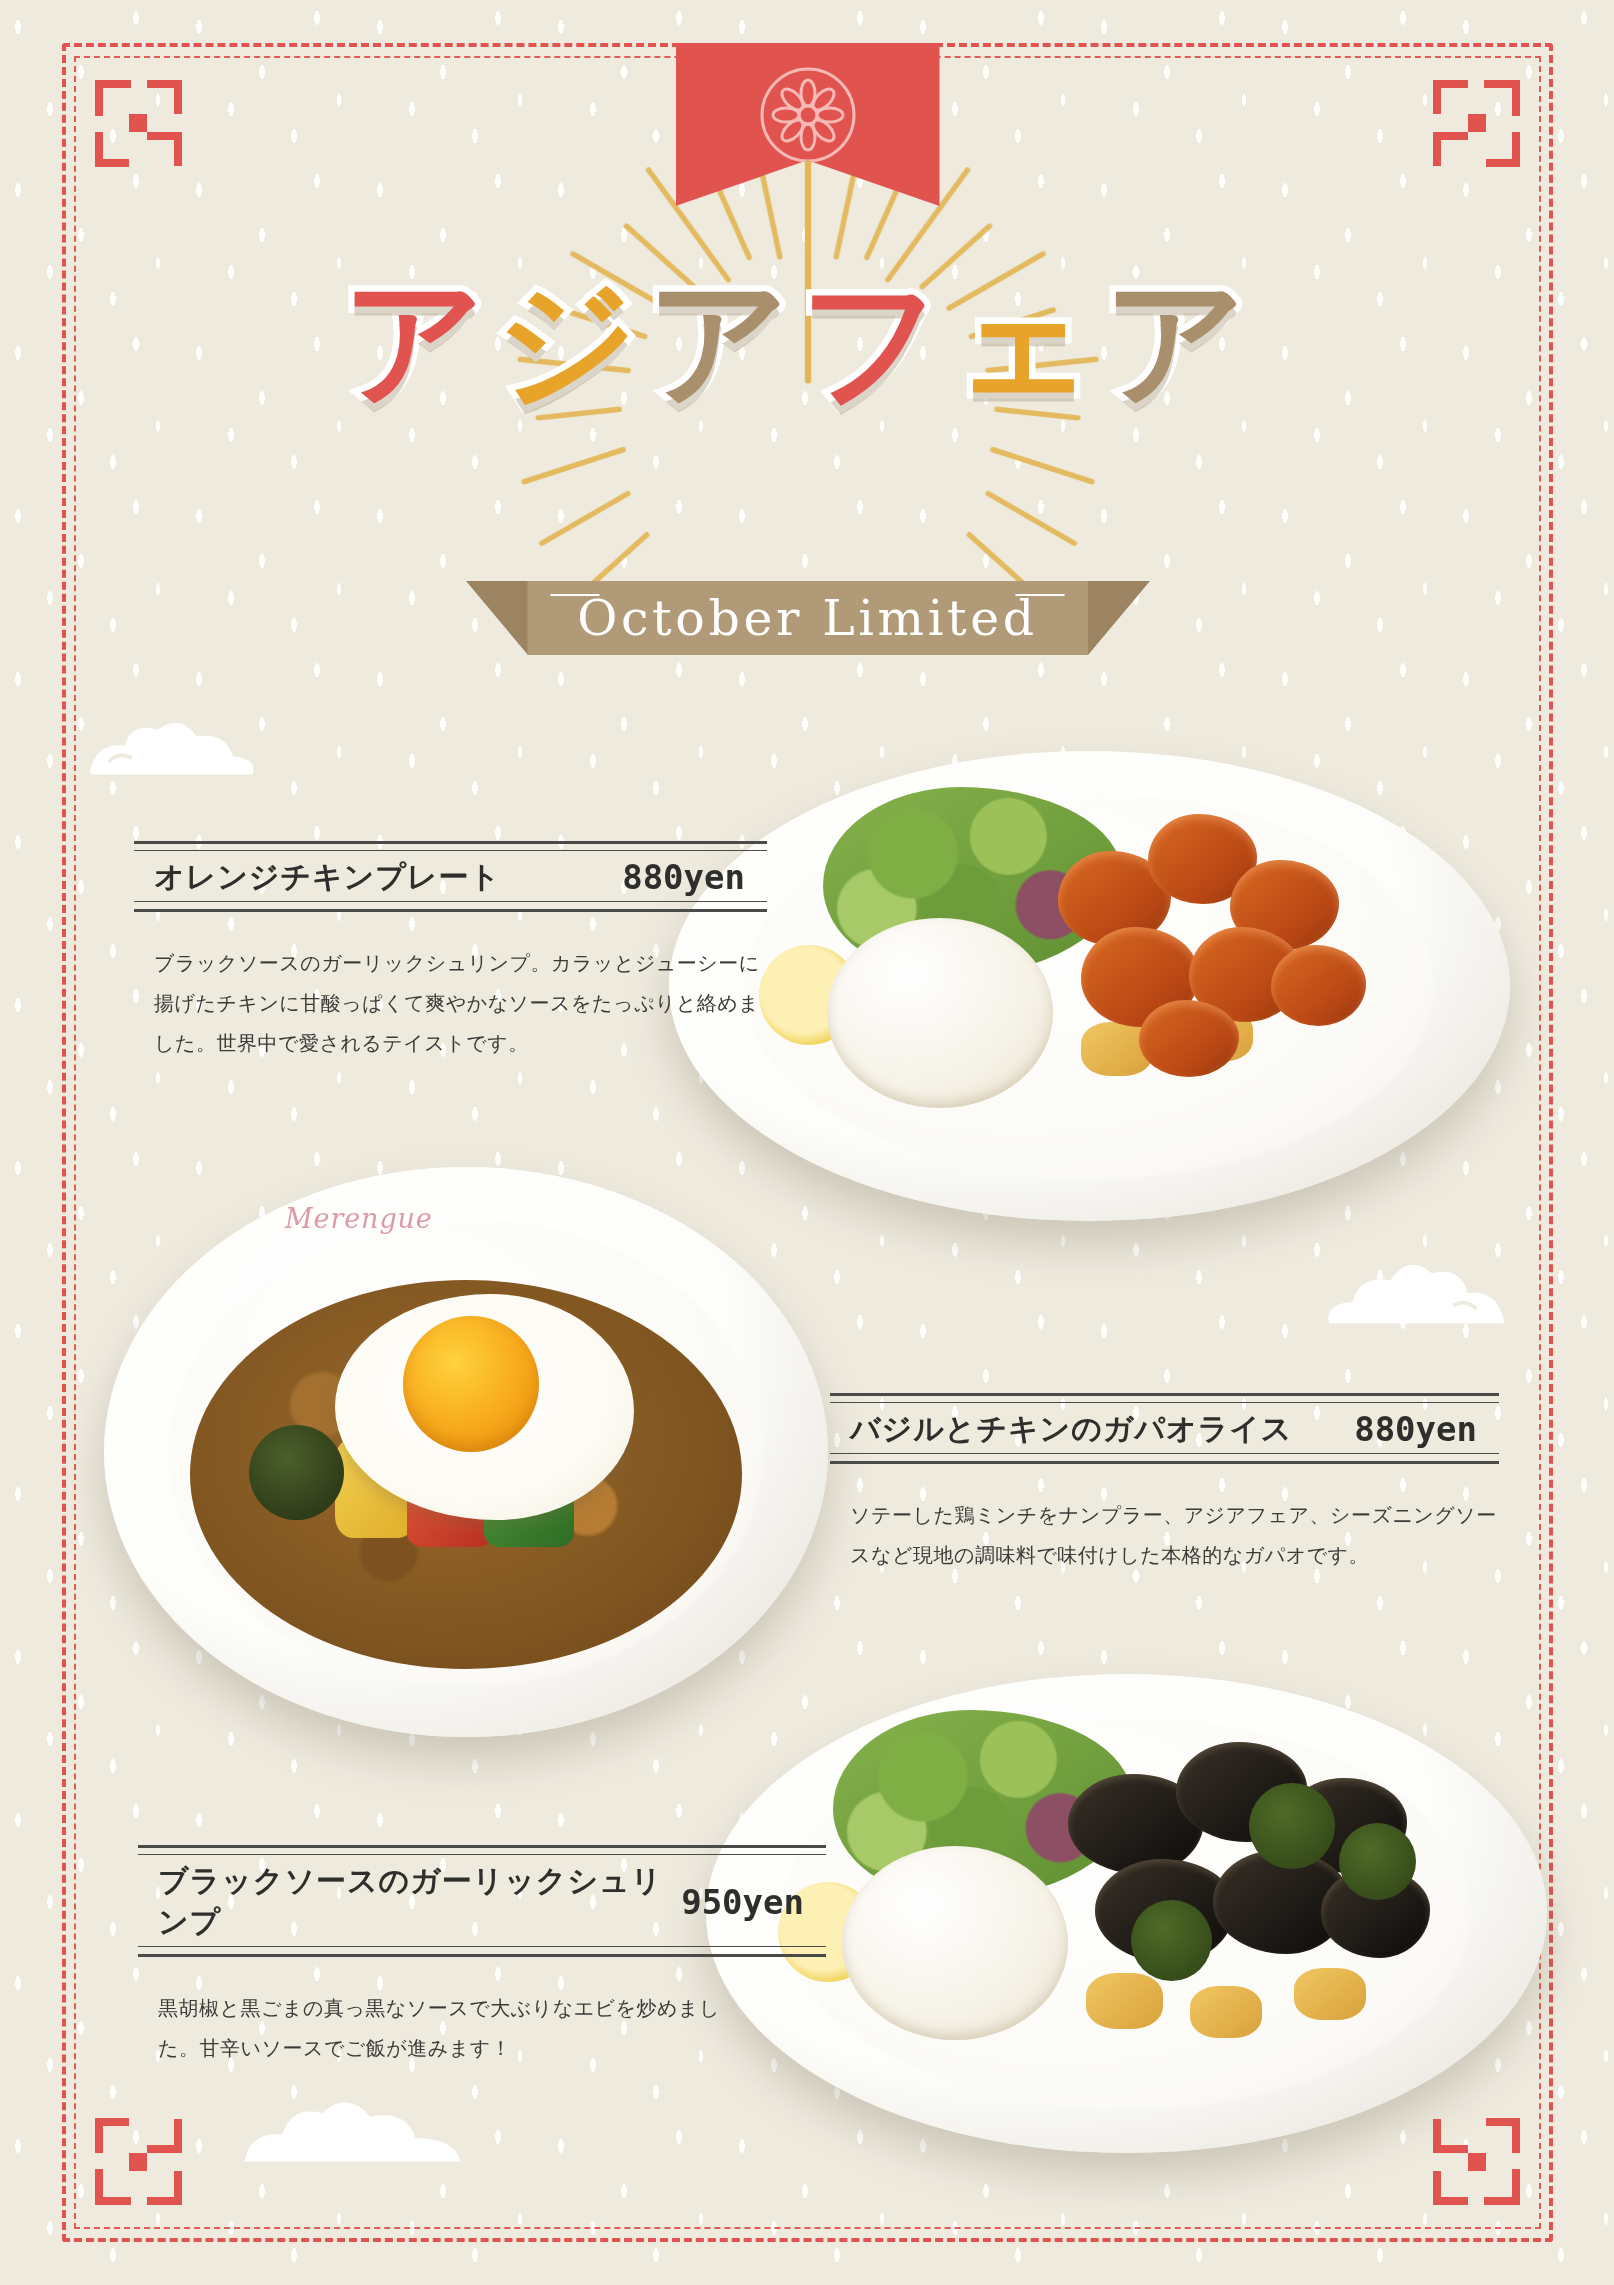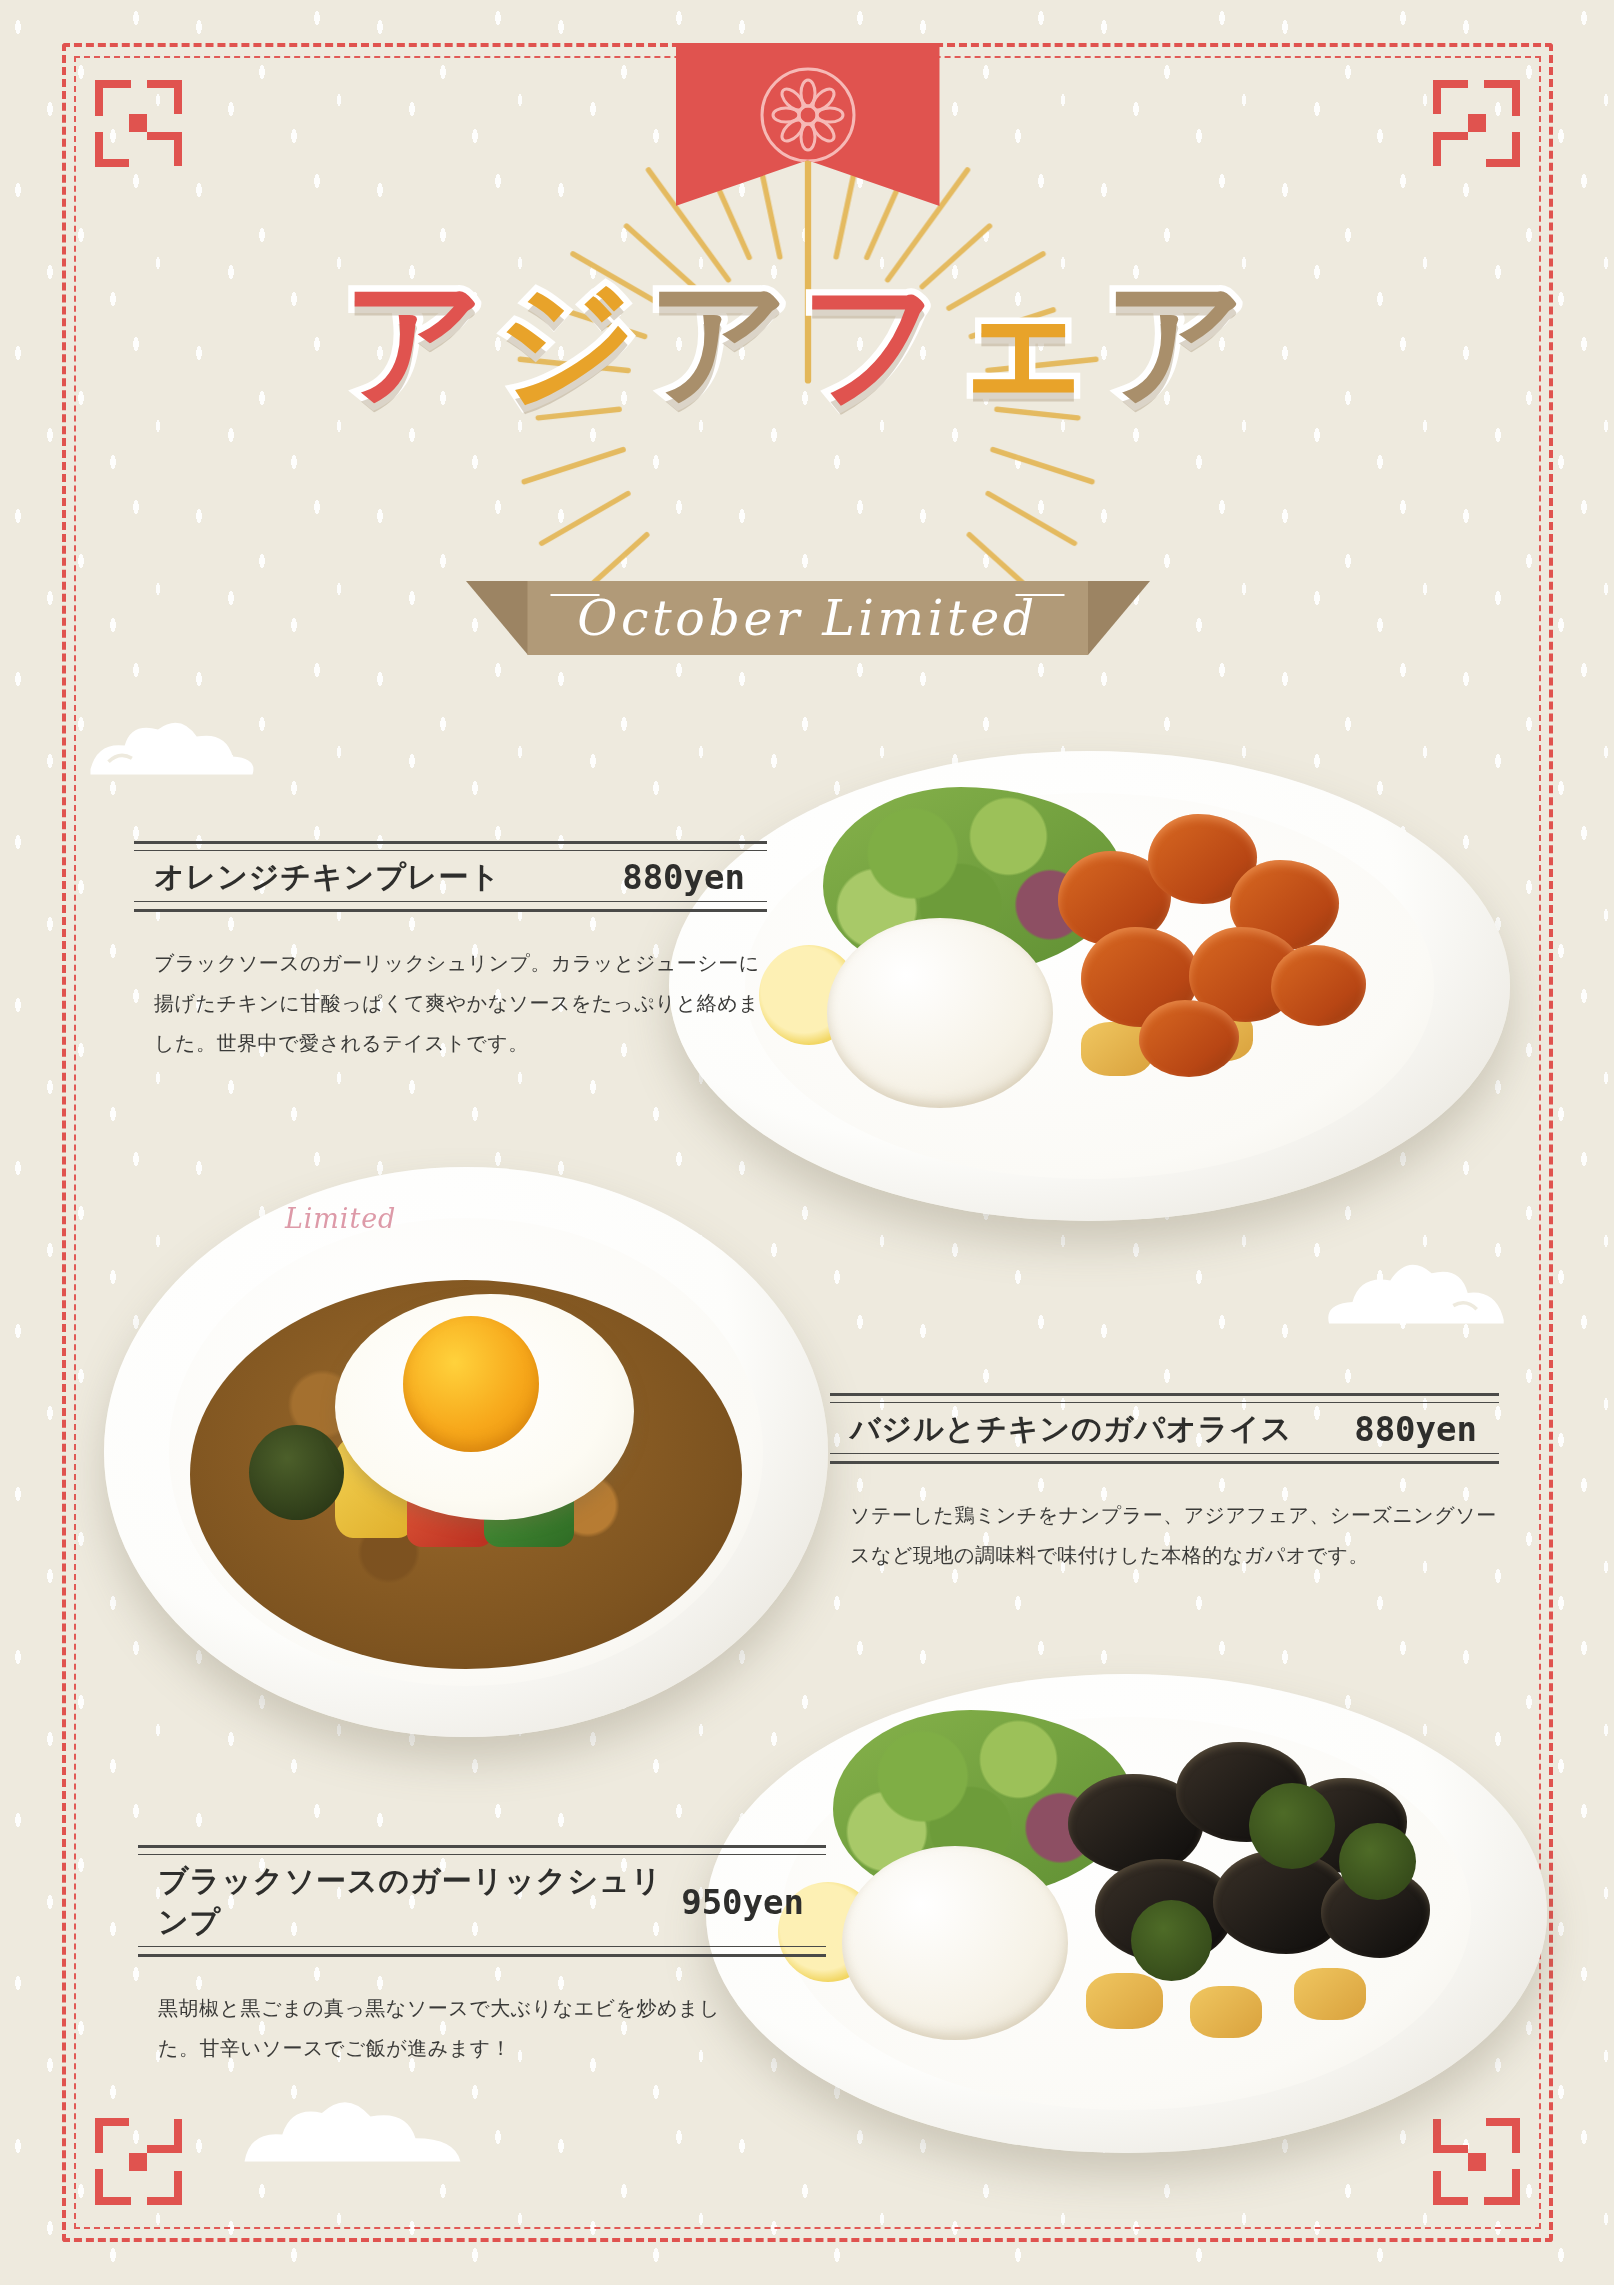--- a/index.html
+++ b/index.html
@@ -130,21 +130,20 @@
     content: "";
     position: absolute;
     top: 12.7px;
     width: 49px; height: 2.7px;
     background: #fff;
   }
   .ribbon::before { left: 23.5px; }
   .ribbon::after { right: 23.5px; }
   .ribbon-text {
     font-family: "DejaVu Serif", serif;
-    font-style: italic;
     font-size: 49px;
     color: #ffffff;
     letter-spacing: 3.6px;
   }
   .ribbon-tail {
     position: absolute;
     top: 581px;
     width: 0; height: 0;
   }
   .tail-left {
@@ -469,21 +468,21 @@
   <div class="menu-item" style="left:134px; top:841px; width:633px;">
     <div class="item-head">
       <span class="item-name">オレンジチキンプレート</span>
       <span class="item-price">880yen</span>
     </div>
     <div class="item-desc">ブラックソースのガーリックシュリンプ。カラッとジューシーに揚げたチキンに甘酸っぱくて爽やかなソースをたっぷりと絡めました。世界中で愛されるテイストです。</div>
   </div>
 
   <div class="plate" style="left:104px; top:1167px; width:724px; height:570px;">
     <div class="plate-inner"></div>
-    <div class="plate-logo" style="left:181px; top:36px;">Limited</div>
+    <div class="plate-logo" style="left:181px; top:36px;">Merengue</div>
     <div class="gapao-bed" style="left:86px; top:113px; width:552px; height:389px;"></div>
     <div class="veg" style="left:231px; top:271px; width:81px; height:100px; background:linear-gradient(140deg,#f3d152,#dfae2b); border-radius:22%;"></div>
     <div class="broccoli" style="left:145px; top:258px; width:95px; height:95px; background:radial-gradient(circle at 40% 35%,#4c5f2a,#232f12);"></div>
     <div class="veg" style="left:303px; top:303px; width:86px; height:77px; background:linear-gradient(140deg,#e25a3a,#b92f20);"></div>
     <div class="veg" style="left:380px; top:299px; width:90px; height:81px; background:linear-gradient(140deg,#4d9a3c,#2e6b24);"></div>
     <div class="egg" style="left:231px; top:127px; width:299px; height:226px;"></div>
     <div class="yolk" style="left:299px; top:149px; width:136px; height:136px;"></div>
   </div>
 
   <div class="menu-item" style="right:116px; top:1393px; width:669px;">

